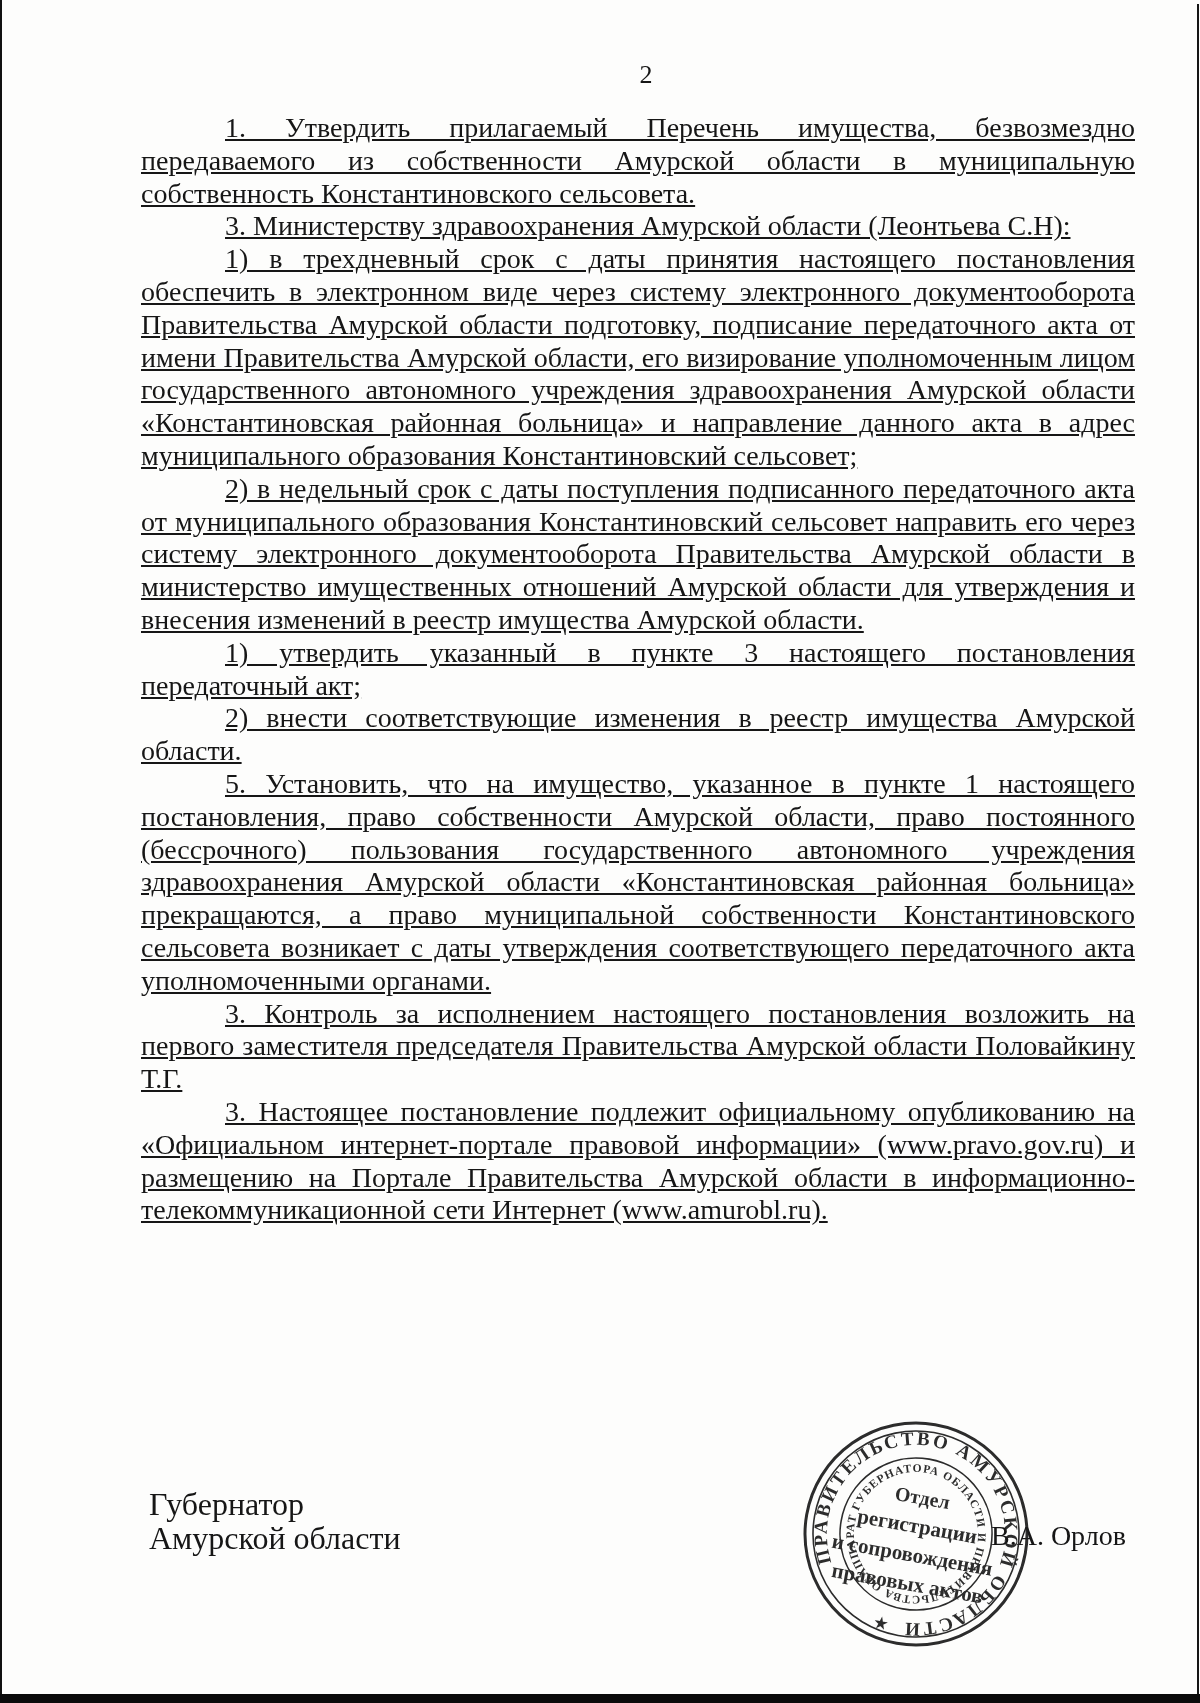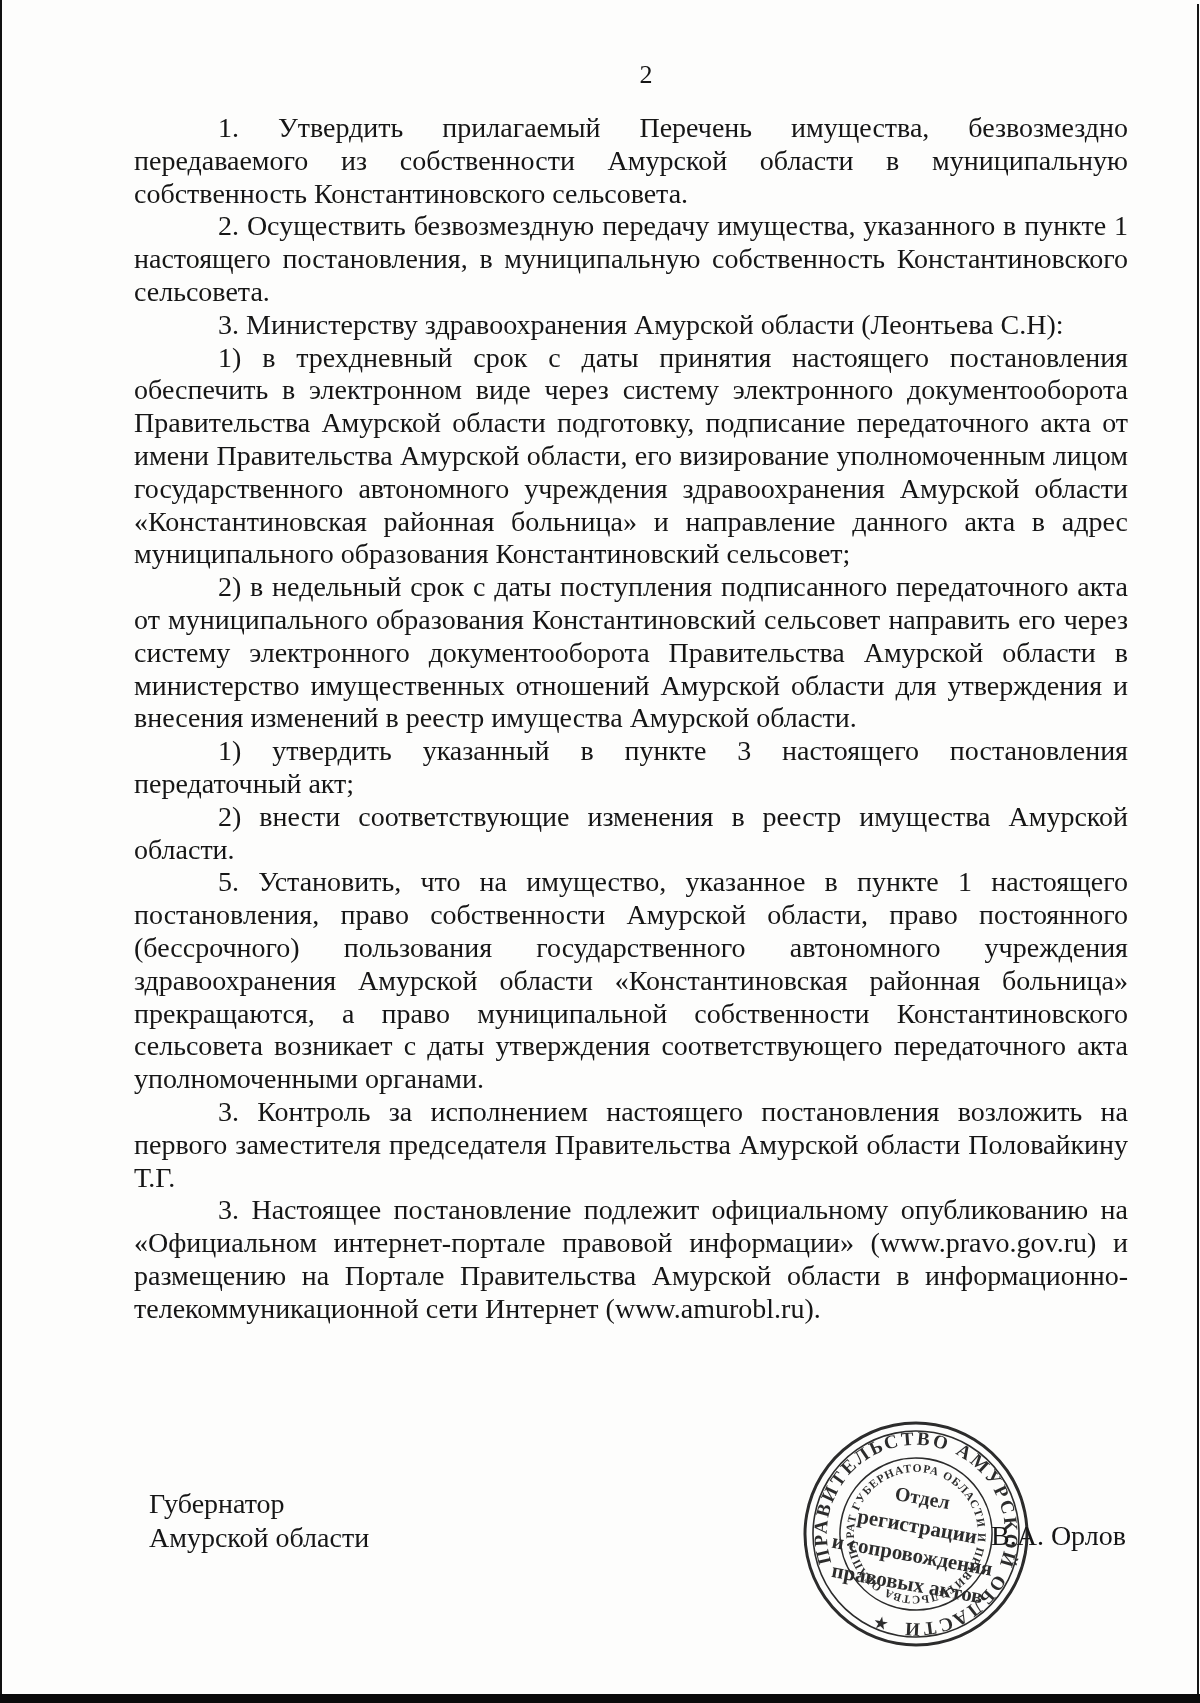--- a/index.html
+++ b/index.html
@@ -14,29 +14,30 @@
   
   .edge-left{position:absolute;left:0;top:0;width:2px;height:1703px;background:#111;}
   .edge-right{position:absolute;left:1197px;top:4px;width:2px;height:1699px;background:#151515;}
   .edge-bottom{position:absolute;left:0;top:1694px;width:1200px;height:9px;background:#0a0a0a;}
 
   .page-number{
     position:absolute;left:149px;top:60px;width:994px;
     text-align:center;font-size:26px;line-height:30px;
   }
   .body-text{
-    position:absolute;left:134px;top:112px;width:994px;
+    position:absolute;left:141px;top:112px;width:994px;
     font-size:28px;line-height:32.8px;
     text-align:justify;
+    text-decoration:underline;
   }
   .body-text p{margin:0;text-indent:84px;}
 
   .sig-title{
     position:absolute;left:149px;top:1487px;
-    font-size:28px;line-height:34px;white-space:pre-line;
+    font-size:32px;line-height:34px;white-space:pre-line;
   }
   .sig-name{
     position:absolute;left:991px;top:1519px;
     font-size:28px;line-height:34px;
   }
 
   .stamp{
     position:absolute;left:791px;top:1409px;width:250px;height:250px;
     transform:rotate(10deg);
     opacity:0.93;
@@ -53,21 +54,20 @@
 <body>
 
 <div class="edge-left"></div>
 <div class="edge-right"></div>
 <div class="edge-bottom"></div>
 
 <div class="page-number">2</div>
 
 <div class="body-text">
   <p>1. Утвердить прилагаемый Перечень имущества, безвозмездно передаваемого из собственности Амурской области в муниципальную собственность Константиновского сельсовета.</p>
-  <p>2. Осуществить безвозмездную передачу имущества, указанного в пункте 1 настоящего постановления, в муниципальную собственность Константиновского сельсовета.</p>
   <p>3. Министерству здравоохранения Амурской области (Леонтьева С.Н):</p>
   <p>1) в трехдневный срок с даты принятия настоящего постановления обеспечить в электронном виде через систему электронного документооборота Правительства Амурской области подготовку, подписание передаточного акта от имени Правительства Амурской области, его визирование уполномоченным лицом государственного автономного учреждения здравоохранения Амурской области «Константиновская районная больница» и направление данного акта в адрес муниципального образования Константиновский сельсовет;</p>
   <p>2) в недельный срок с даты поступления подписанного передаточного акта от муниципального образования Константиновский сельсовет направить его через систему электронного документооборота Правительства Амурской области в министерство имущественных отношений Амурской области для утверждения и внесения изменений в реестр имущества Амурской области.</p>
   <p>1) утвердить указанный в пункте 3 настоящего постановления передаточный акт;</p>
   <p>2) внести соответствующие изменения в реестр имущества Амурской области.</p>
   <p>5. Установить, что на имущество, указанное в пункте 1 настоящего постановления, право собственности Амурской области, право постоянного (бессрочного) пользования государственного автономного учреждения здравоохранения Амурской области «Константиновская районная больница» прекращаются, а право муниципальной собственности Константиновского сельсовета возникает с даты утверждения соответствующего передаточного акта уполномоченными органами.</p>
   <p>3. Контроль за исполнением настоящего постановления возложить на первого заместителя председателя Правительства Амурской области Половайкину Т.Г.</p>
   <p>3. Настоящее постановление подлежит официальному опубликованию на «Официальном интернет-портале правовой информации» (www.pravo.gov.ru) и размещению на Портале Правительства Амурской области в информационно-телекоммуникационной сети Интернет (www.amurobl.ru).</p>
 </div>
 

